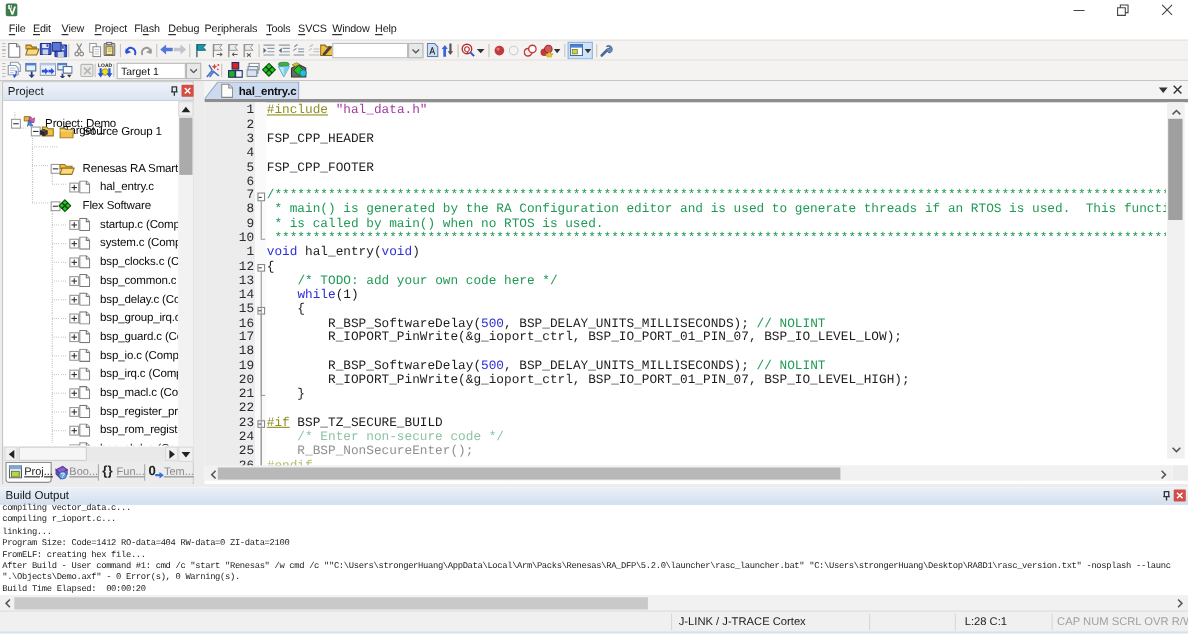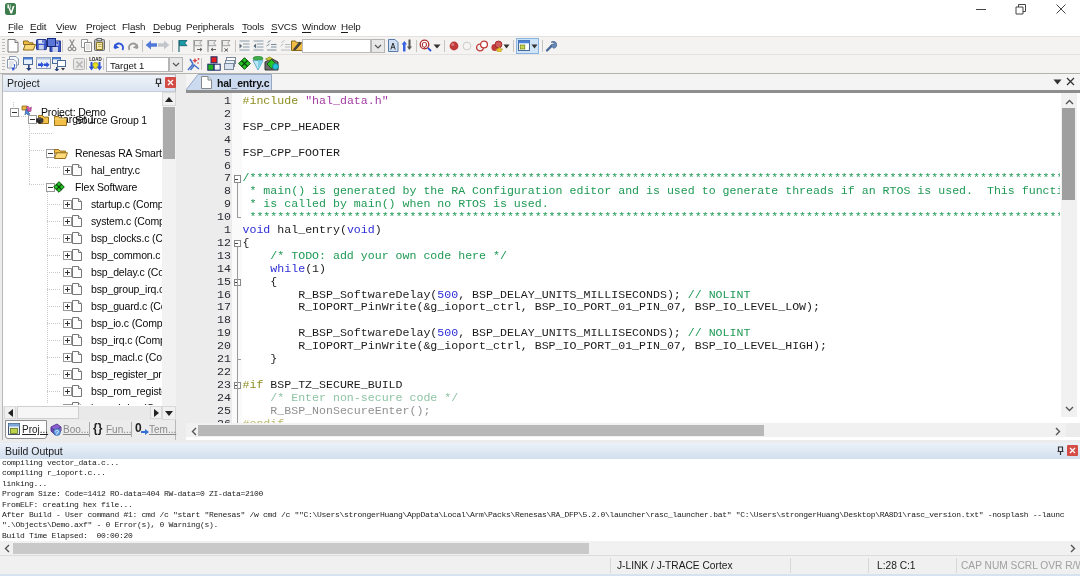--- a/index.html
+++ b/index.html
@@ -38,21 +38,21 @@
   .ptab{position:absolute;top:0;font-size:10px;color:#8a8a8a;text-decoration:underline;}
   
   #edit{left:186px;top:74px;width:894px;height:366px;background:#fff;}
   #tabbar{left:0;top:0;width:894px;height:16px;background:#f4f4f4;border-bottom:3px solid #8e8e8e;}
   #tab1{left:0px;top:0px;width:87px;height:16px;}
   #gutter{left:0;top:19px;width:46px;height:331px;background:#ececec;}
   #foldcol{left:46px;top:19px;width:10px;height:331px;background:#fafafa;}
   #code{font-family:"Liberation Mono",monospace;font-size:11.15px;line-height:12.9px;color:#1c1c1c;}
   .cl{margin:0;font-family:"Liberation Mono",monospace;font-size:11.6px;line-height:12.9px;white-space:pre;}
   #code pre{margin:0;font-family:inherit;}
-  .k{color:#2d2dd8;} .c{color:#1f9a55;} .s{color:#a23aa2;} .d{color:#8e8e20;}
+  .k{color:#2d2dd8;} .c{color:#1f9a55;} .s{color:#a23aa2;} .d{color:#8e8e20;text-decoration:underline;}
   .cf{color:#8fc3a4;} .gf{color:#909090;} .df{color:#b9b96c;}
   .ln{position:absolute;width:45px;text-align:right;color:#2a2a33;
       font-family:"Liberation Mono",monospace;font-size:11.6px;line-height:12.9px;}
   
   #bo{left:0;top:443px;width:1080px;height:112px;background:#fff;}
   #bohdr{left:0;top:0;width:1080px;height:16px;background:linear-gradient(#ebf1f9,#d2dfee);
      font-size:10.5px;color:#1a1a1a;}
   #botext{left:2px;top:15px;width:1060px;height:80px;font-family:"Liberation Mono",monospace;
      font-size:8px;letter-spacing:-0.3px;line-height:10.4px;color:#1a1a1a;white-space:pre;}
   

